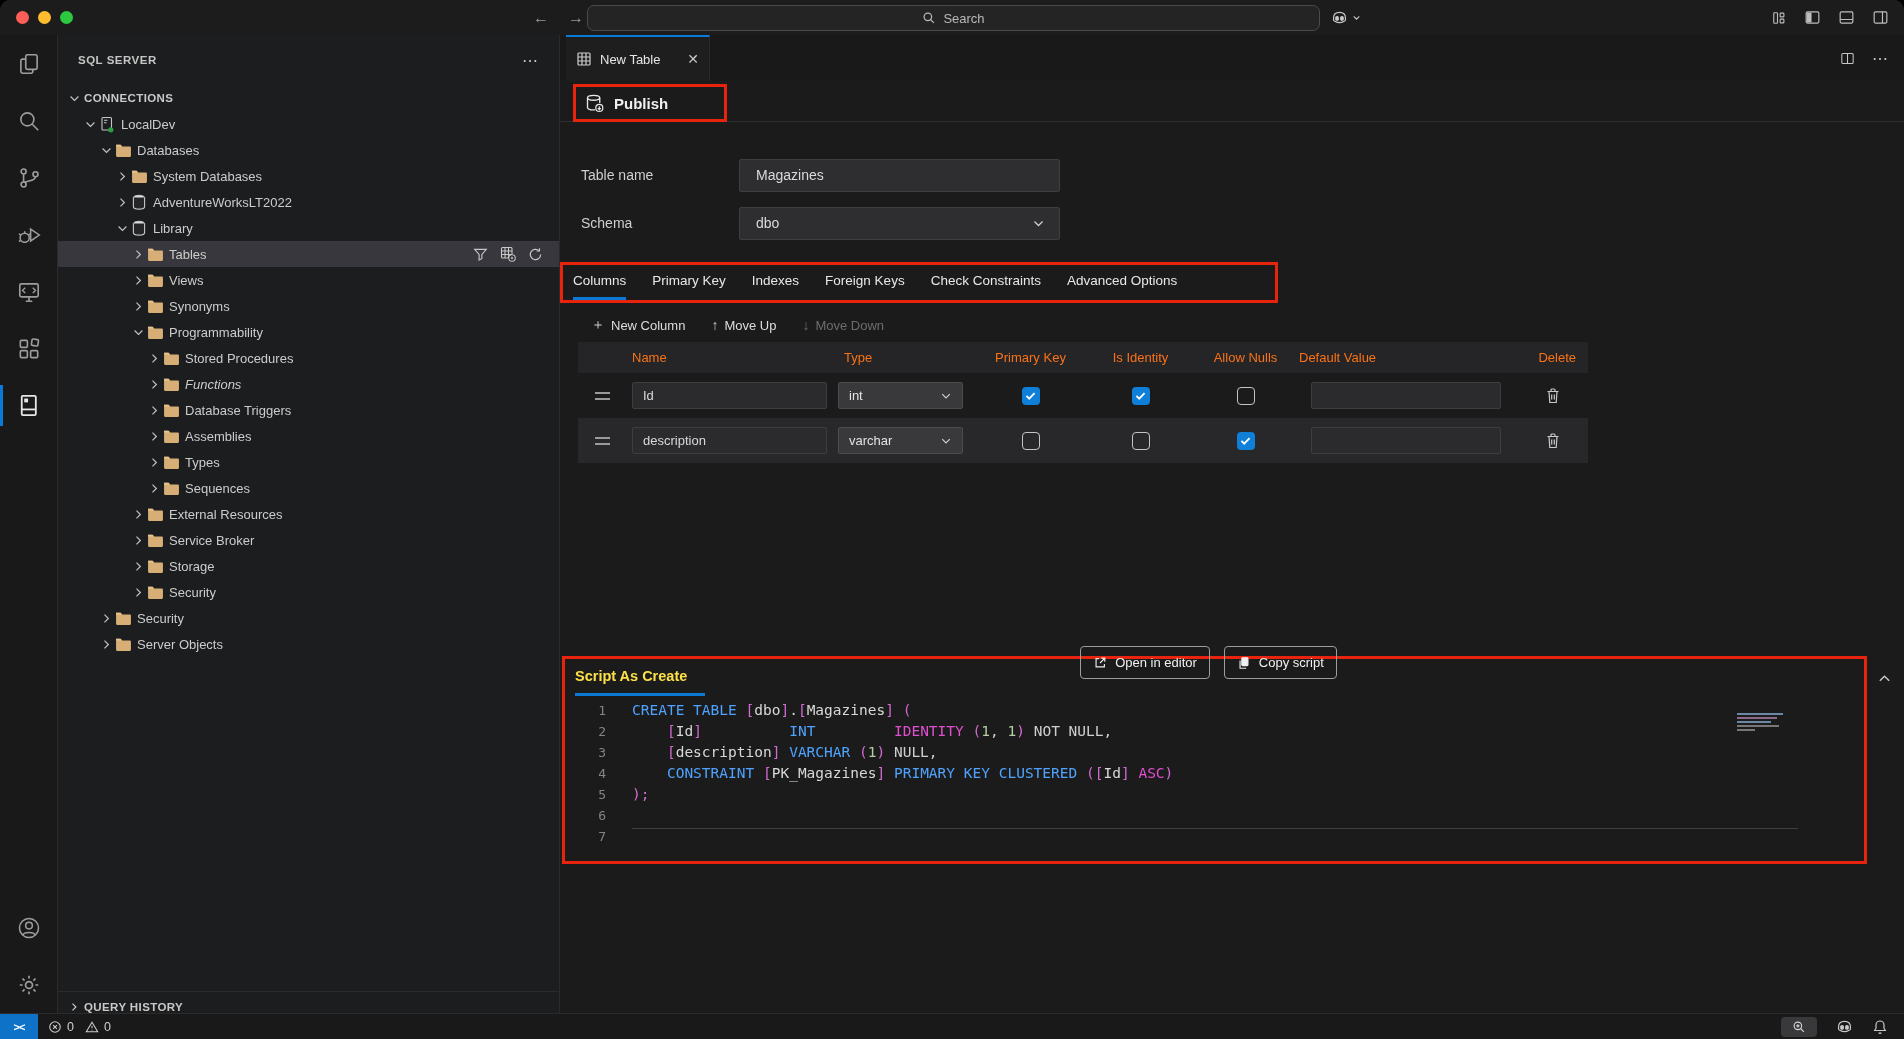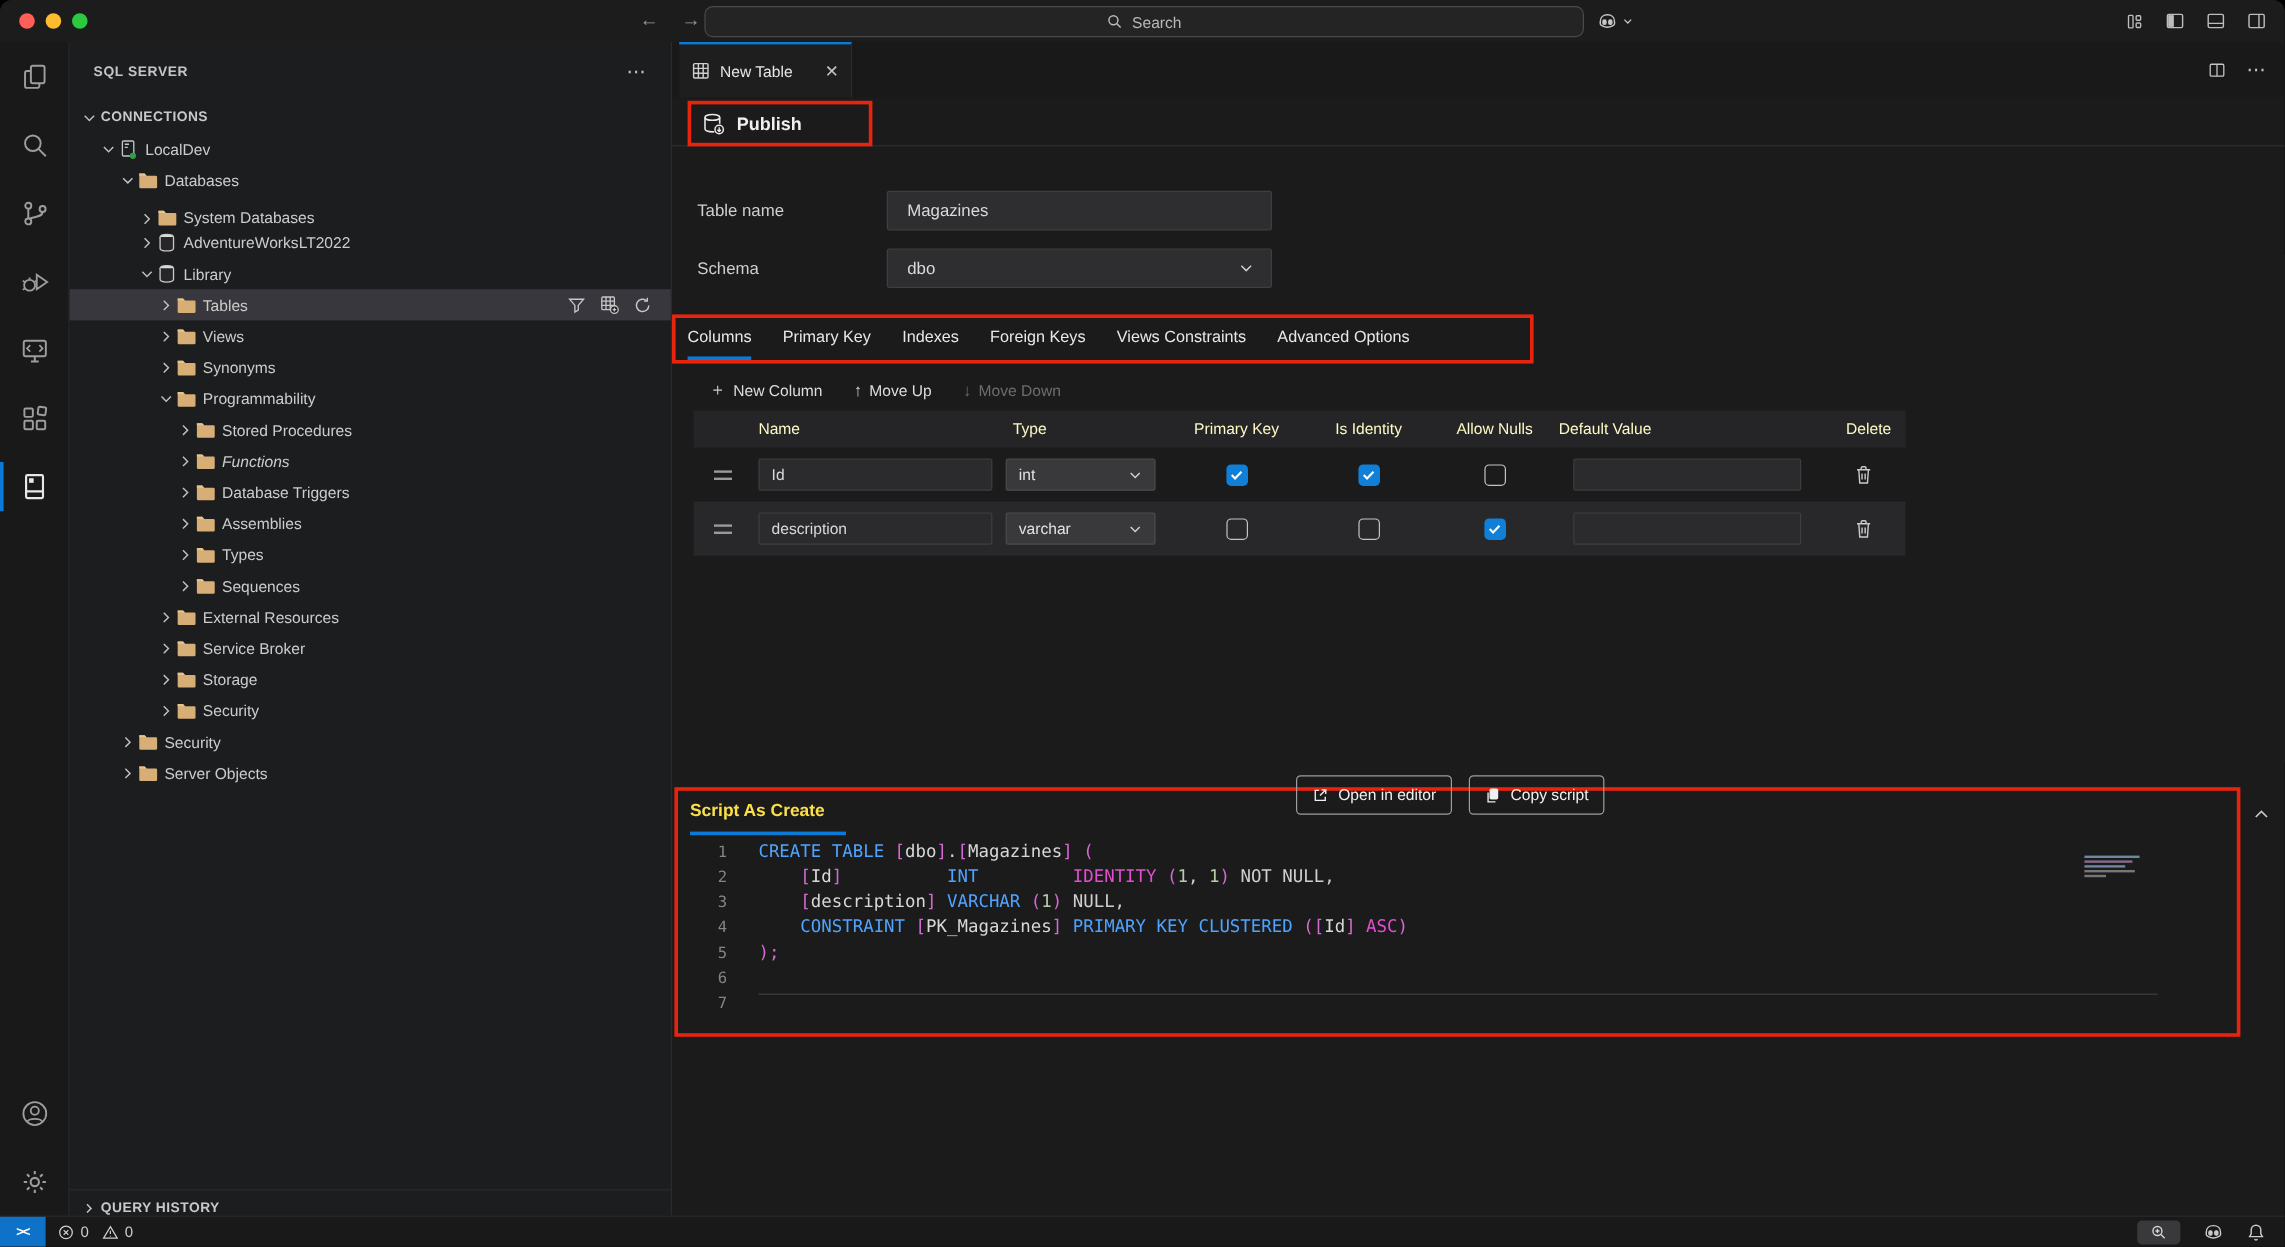--- a/index.html
+++ b/index.html
@@ -65,21 +65,21 @@
   .dtab { font-size:13.5px; color:#e8e8e8; padding-bottom:9px; border-bottom:3px solid transparent; cursor:pointer; }
   .dtab.active { border-bottom-color:#0a7ad6; }
 
   .toolbar2 { position:absolute; left:31px; top:276px; height:28px; display:flex; gap:26px; align-items:center; }
   .tbtn { display:flex; align-items:center; gap:6px; font-size:13px; color:#dddddd; cursor:pointer; }
   .tbtn .sym { color:#c9c9c9; font-size:14px; }
   .tbtn.disabled, .tbtn.disabled .sym { color:#6d6d6d; cursor:default; }
 
   .grid { position:absolute; left:18px; top:307px; width:1010px; }
   .gridrow { display:grid; grid-template-columns:48px 212px 140px 105px 115px 95px 225px 70px; align-items:center; }
-  .ghead { height:31px; background:#252528; color:#fef9c3; font-size:13px; }
+  .ghead { height:31px; background:#252528; color:#f97316; font-size:13px; }
   .ghead > div { padding:0 6px; }
   .gc-c { text-align:center; } .gc-r { text-align:right; padding-right:12px !important; }
   .grow { height:45px; }
   .grow.band { background:#28282b; }
   .handle { display:flex; flex-direction:column; gap:4px; align-items:center; }
   .handle i { display:block; width:15px; height:2px; background:#9a9a9a; }
   .cellinput { width:195px; height:27px; background:#2b2b2d; border:1px solid #3e3e40; border-radius:2px; color:#d9d9d9; font-size:13px; display:flex; align-items:center; padding:0 10px; margin-left:6px; }
   .cellselect { width:125px; height:27px; background:#39393c; border:1px solid #4c4c4f; border-radius:2px; color:#e2e2e2; font-size:13px; display:flex; align-items:center; padding:0 10px; justify-content:space-between; }
   .definput { width:190px; height:27px; background:#2b2b2d; border:1px solid #3e3e40; border-radius:2px; margin:0 auto; }
   .cbwrap { display:flex; justify-content:center; }
@@ -295,21 +295,21 @@
               </svg>
             </span>
             <span class="ticon">
               <svg width="17" height="15" viewBox="0 0 16 14" fill="none">
                 <path fill="#d8ae77" d="M1 1.5h4.2l1.5 1.7H14a1 1 0 0 1 1 1V12a1 1 0 0 1-1 1H2a1 1 0 0 1-1-1z"></path>
                 <path fill="#e7c48e" d="M1 1.5h4.2l1.5 1.7h-5.7z"></path>
               </svg>
             </span>
             <span class="tlabel">Databases</span>
           </div>
-          <div class="trow" style="padding-left: 56px; align-items: flex-end;">
+          <div class="trow" style="padding-left: 56px;">
             <span class="chev">
               <svg width="13" height="13" viewBox="0 0 16 16" fill="none" stroke="currentColor" stroke-width="1.5">
                 <path d="M5.5 3.2L10.3 8l-4.8 4.8"></path>
               </svg>
             </span>
             <span class="ticon">
               <svg width="17" height="15" viewBox="0 0 16 14" fill="none">
                 <path fill="#d8ae77" d="M1 1.5h4.2l1.5 1.7H14a1 1 0 0 1 1 1V12a1 1 0 0 1-1 1H2a1 1 0 0 1-1-1z"></path>
                 <path fill="#e7c48e" d="M1 1.5h4.2l1.5 1.7h-5.7z"></path>
               </svg>
@@ -654,21 +654,21 @@
               </svg>
             </span>
         </div>
       </div>
 
       <div class="designer-tabs" id="designertabs">
           <div class="dtab active">Columns</div>
           <div class="dtab">Primary Key</div>
           <div class="dtab">Indexes</div>
           <div class="dtab">Foreign Keys</div>
-          <div class="dtab">Views Constraints</div>
+          <div class="dtab">Check Constraints</div>
           <div class="dtab">Advanced Options</div>
         </div>
       <div class="redbox redbox2"></div>
 
       <div class="toolbar2">
         <div class="tbtn">
             <span class="sym">＋</span>
             <span>New Column</span>
           </div>
         <div class="tbtn">

